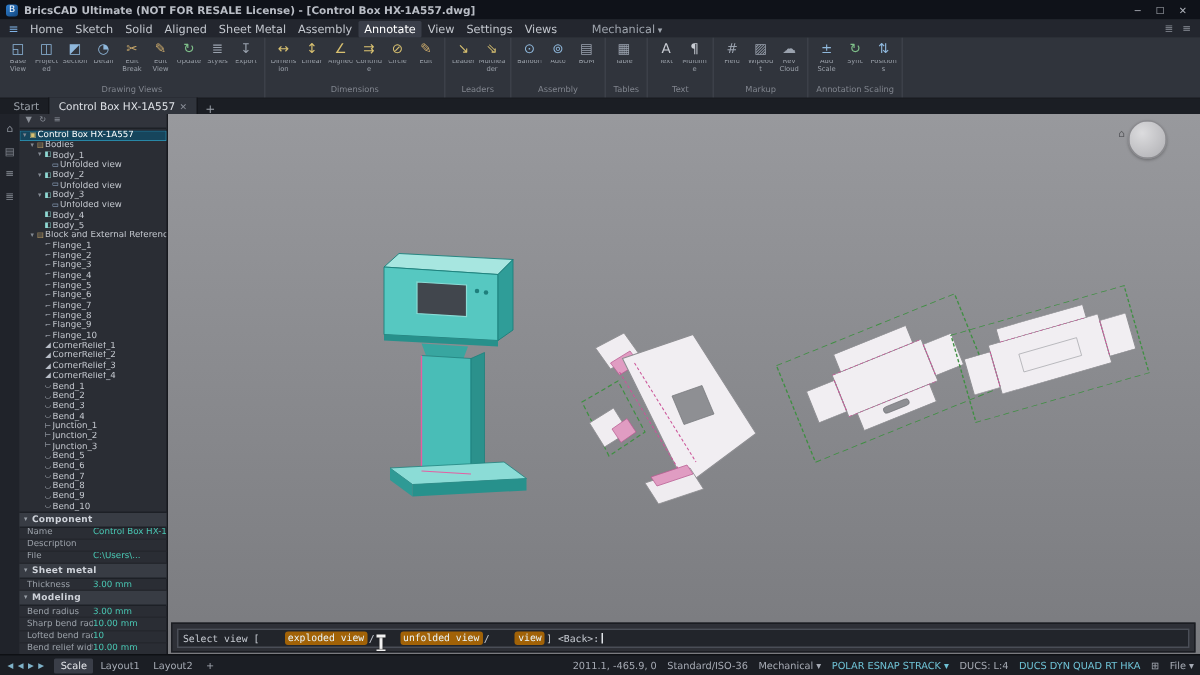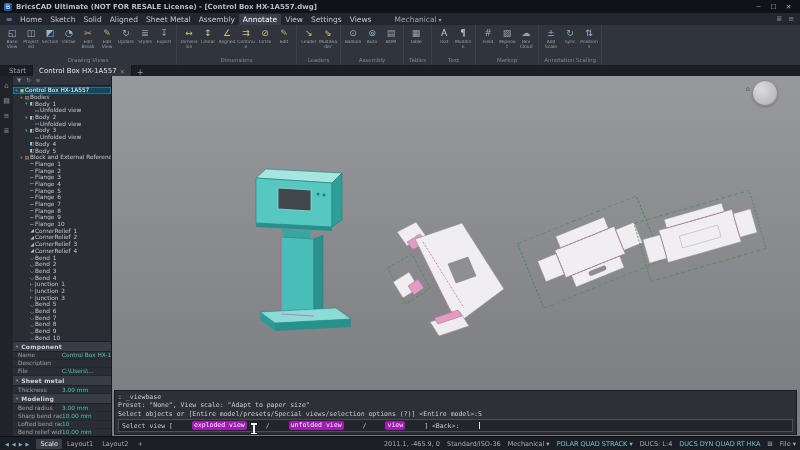--- a/index.html
+++ b/index.html
@@ -64,23 +64,23 @@
 
   
   .viewport{position:absolute;left:112px;top:0;right:0;height:100%;background:linear-gradient(#98999d,#7a7b7f);overflow:hidden;}
   .viewport svg{position:absolute;left:0;top:0;width:100%;height:100%;}
   .viewcube{position:absolute;right:22px;top:4px;width:24px;height:24px;border-radius:50%;background:radial-gradient(circle at 35% 32%,#dcdcde,#aeaeb2);border:1px solid #8a8a8e;box-shadow:0 1px 2px rgba(0,0,0,0.25);}
   .vc-home{position:absolute;right:50px;top:9px;font-size:7px;color:#5a5b5f;}
 
   
   .cmdpanel{position:absolute;left:2px;right:3px;bottom:2px;background:rgba(41,44,50,0.94);border:1px solid #1b1d22;padding:2px 3px;font-family:"DejaVu Sans Mono",monospace;font-size:6.5px;color:#c9cdd4;box-sizing:border-box;}
   .cmd-line{height:8.5px;line-height:8.5px;white-space:nowrap;overflow:hidden;}
-  #cmd-input{margin-top:1px;height:11px;border:1px solid #4a4e57;background:#22252b;display:flex;align-items:center;padding:0 3px;gap:19px;white-space:nowrap;overflow:hidden;}
+  #cmd-input{margin-top:1px;height:11px;border:1px solid #4a4e57;background:#22252b;display:flex;align-items:center;padding:0 3px;gap:1px;white-space:nowrap;overflow:hidden;}
   .cmd-text{display:inline-block;}
-  .chip{display:inline-block;background:#a21caf;color:#eaf5f9;border-radius:2px;padding:0 2px;height:8.5px;line-height:8.5px;}
+  .chip{display:inline-block;background:#a16207;color:#eaf5f9;border-radius:2px;padding:0 2px;height:8.5px;line-height:8.5px;margin-left:16px;}
   .caret{width:1px;height:7px;background:#dfe3e8;margin-left:1px;}
 
   
   .ibeam{position:absolute;left:253px;top:424px;width:1.5px;height:9px;background:#f2f2f2;box-shadow:0 0 1px #222;}
   .ibeam:before,.ibeam:after{content:"";position:absolute;left:-2px;width:5.5px;height:1.5px;background:#f2f2f2;box-shadow:0 0 1px #222;}
   .ibeam:before{top:-1px;}
   .ibeam:after{bottom:-1px;}
 
   
   .statusbar{position:absolute;left:0;right:0;bottom:0;height:13px;background:#1b1e24;border-top:1px solid #0e1014;display:flex;align-items:center;padding:0 4px;font-size:6.5px;color:#a6abb4;gap:3px;}
@@ -617,25 +617,20 @@
           <line x1="-38" y1="-22" x2="-38" y2="22" stroke="#cc5599" stroke-width="0.7" stroke-dasharray="2.5,1.5"></line>
           <line x1="38" y1="-22" x2="38" y2="22" stroke="#cc5599" stroke-width="0.7" stroke-dasharray="2.5,1.5"></line>
           <line x1="-30" y1="-30" x2="30" y2="-30" stroke="#cc5599" stroke-width="0.7" stroke-dasharray="2.5,1.5"></line>
         </g>
       </svg>
 
       <span class="vc-home">⌂</span>
       <div class="viewcube"></div>
 
       <div class="cmdpanel">
-        <div id="cmd-history">
-            <div class="cmd-line">: _viewbase</div>
-            <div class="cmd-line">Preset: "None", View scale: "Adapt to paper size"</div>
-            <div class="cmd-line">Select objects or [Entire model/presets/Special views/selection options (?)] &lt;Entire model&gt;:S</div>
-          </div>
         <div id="cmd-input">
             <div class="cmd-text">Select view [</div>
             <div class="chip">exploded view</div>
             <div class="cmd-text">/</div>
             <div class="chip">unfolded view</div>
             <div class="cmd-text">/</div>
             <div class="chip">view</div>
             <div class="cmd-text">] &lt;Back&gt;:</div>
             <div class="caret"></div>
           </div>
@@ -655,21 +650,21 @@
     <div id="layout-tabs">
         <div class="layout-tab active">Scale</div>
         <div class="layout-tab">Layout1</div>
         <div class="layout-tab">Layout2</div>
         <div class="layout-tab">+</div>
       </div>
     <div id="sb-fields">
         <div class="sb-field">2011.1, -465.9, 0</div>
         <div class="sb-field">Standard/ISO-36</div>
         <div class="sb-field">Mechanical ▾</div>
-        <div class="sb-field accent">POLAR QUAD STRACK ▾</div>
+        <div class="sb-field accent">POLAR ESNAP STRACK ▾</div>
         <div class="sb-field">DUCS: L:4</div>
         <div class="sb-field accent">DUCS DYN QUAD RT HKA</div>
         <div class="sb-field">⊞</div>
         <div class="sb-field">File ▾</div>
       </div>
   </div>
 
 </div>
 
 </body></html>

